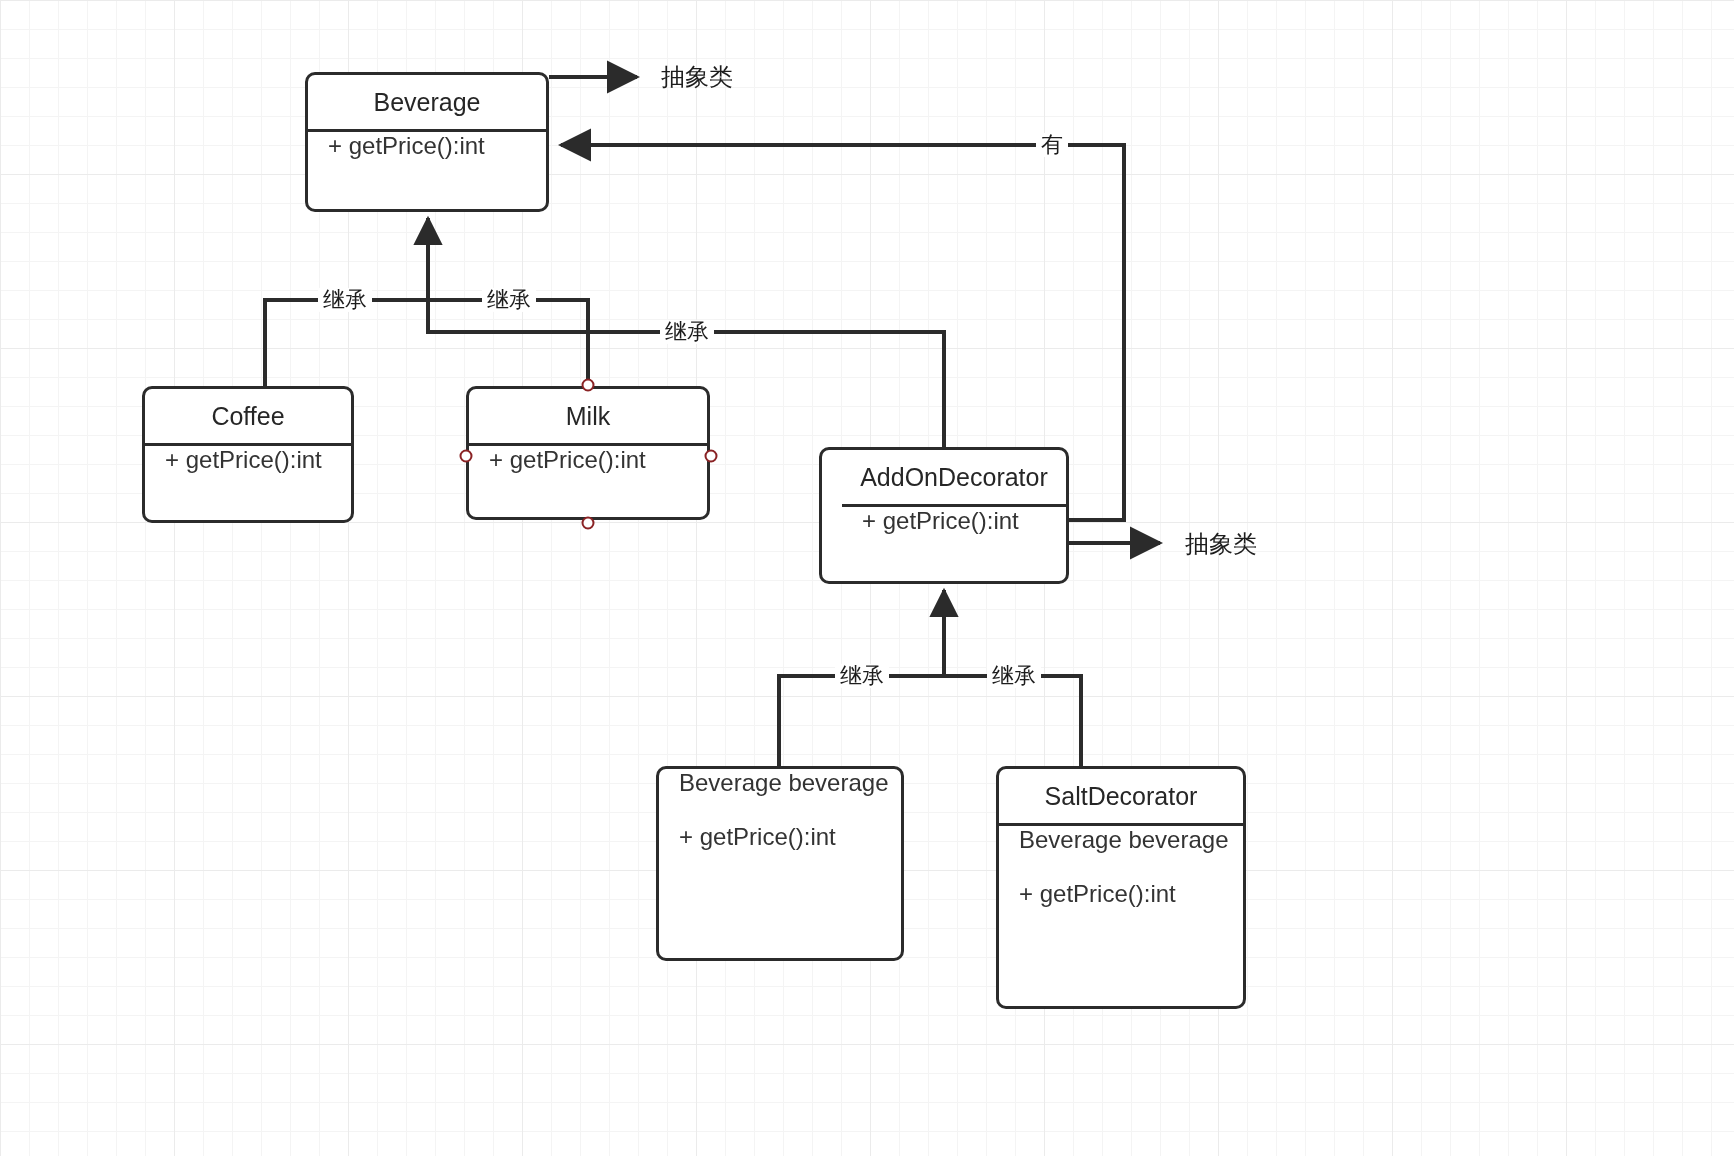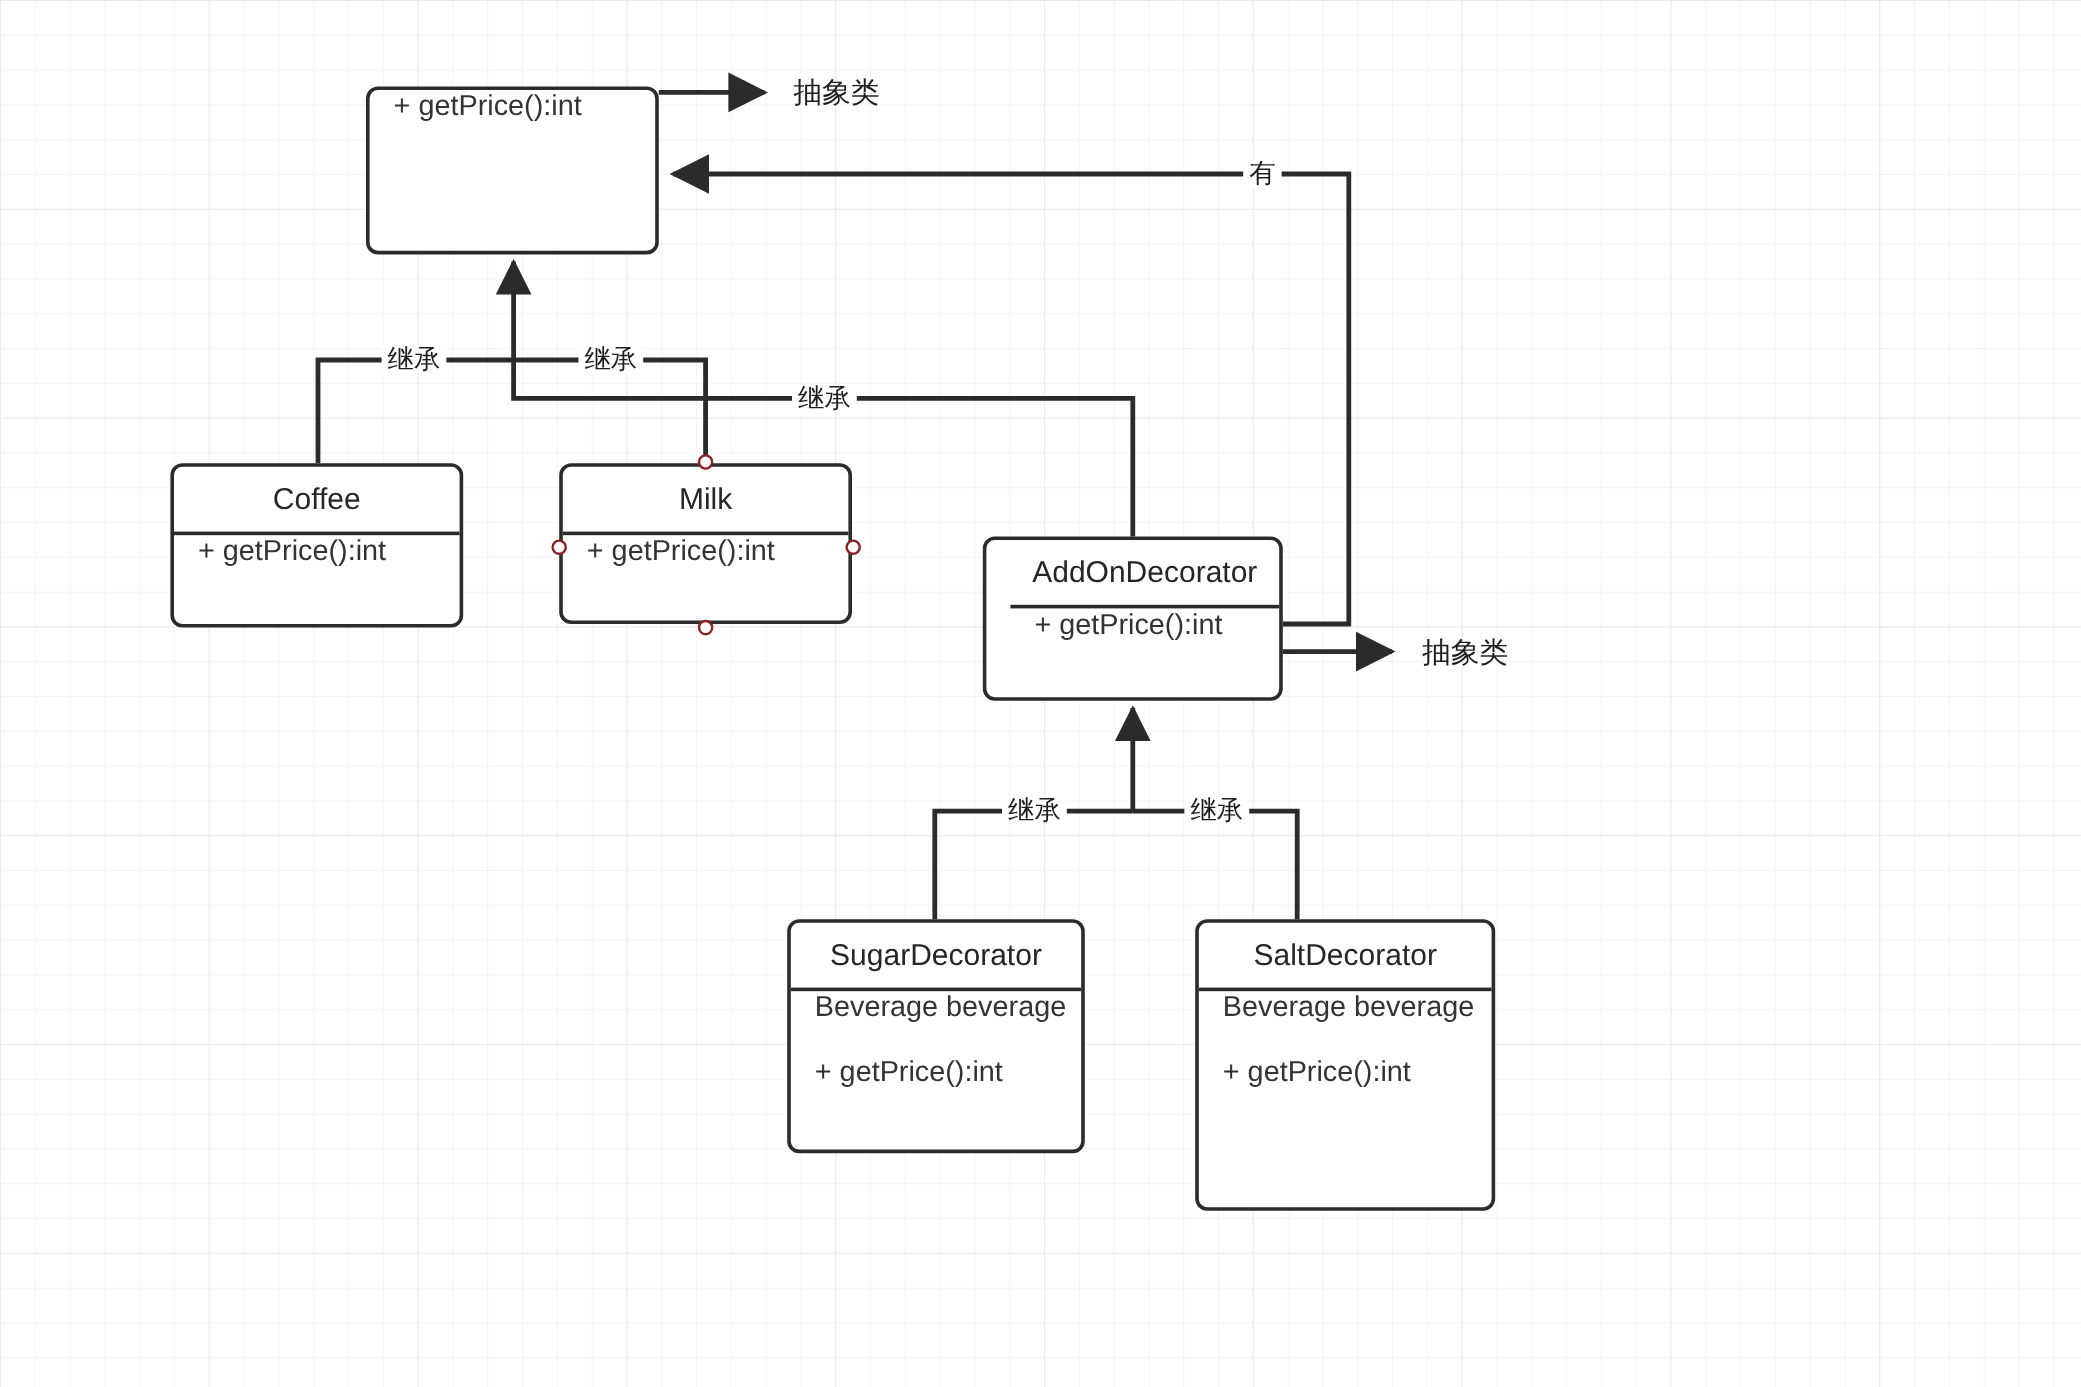--- a/index.html
+++ b/index.html
@@ -127,26 +127,27 @@
 
       <path d="M 779 766 L 779 676 L 944 676"></path>
 
       <path d="M 1081 766 L 1081 676 L 944 676"></path>
 
       <path d="M 944 676 L 944 590" marker-end="url(#arrow-tri)"></path>
     </g>
   </svg>
 
   <div class="uml-box" style="left:305px; top:72px; width:244px; height:140px;">
+    <div class="uml-title">Beverage</div>
     <div class="uml-body">
       <div class="uml-attr">+ getPrice():int</div>
     </div>
   </div>
 
-  <div class="uml-box" style="left:142px; top:386px; width:244px; height:137px;">
+  <div class="uml-box" style="left:142px; top:386px; width:212px; height:137px;">
     <div class="uml-title">Coffee</div>
     <div class="uml-body">
       <div class="uml-attr">+ getPrice():int</div>
     </div>
   </div>
 
   <div class="uml-box" style="left:466px; top:386px; width:244px; height:134px;">
     <div class="uml-title">Milk</div>
     <div class="uml-body">
       <div class="uml-attr">+ getPrice():int</div>
@@ -154,21 +155,20 @@
   </div>
 
   <div class="uml-box" style="left:819px; top:447px; width:250px; height:137px;padding-left:20px;">
     <div class="uml-title">AddOnDecorator</div>
     <div class="uml-body">
       <div class="uml-attr">+ getPrice():int</div>
     </div>
   </div>
 
   <div class="uml-box" style="left:656px; top:766px; width:248px; height:195px;">
-    <div class="uml-title">SugarDecorator</div>
     <div class="uml-body">
       <div class="uml-attr">Beverage beverage</div>
       <div class="uml-attr">+ getPrice():int</div>
     </div>
   </div>
 
   <div class="uml-box" style="left:956px; top:766px; width:250px; height:243px;margin-left:40px;">
     <div class="uml-title">SaltDecorator</div>
     <div class="uml-body">
       <div class="uml-attr">Beverage beverage</div>

